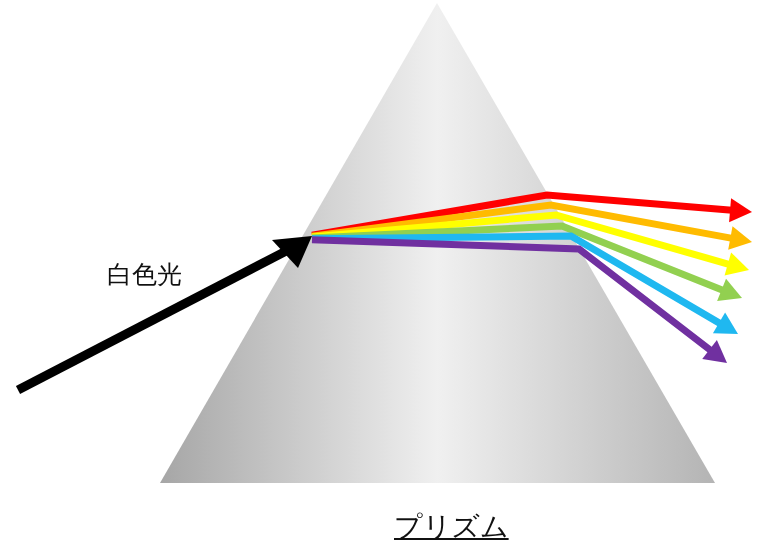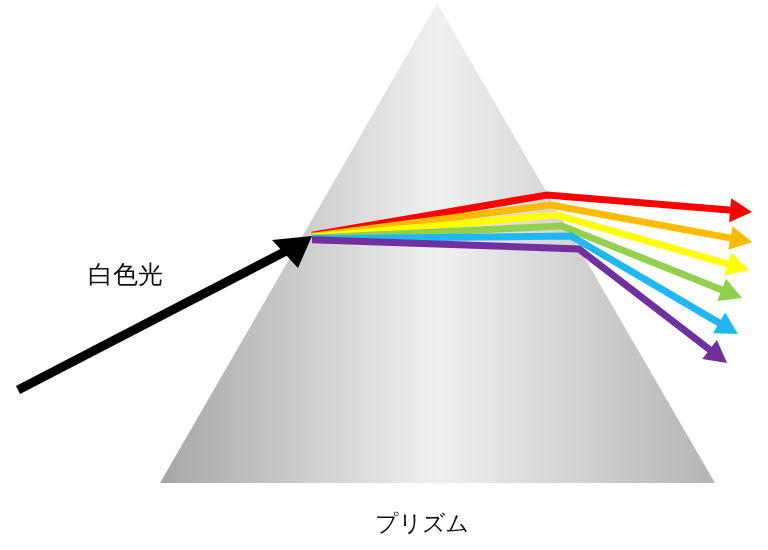--- a/index.html
+++ b/index.html
@@ -1,20 +1,20 @@
 <!DOCTYPE html>
 <html><head>
   <meta charset="utf-8">
   <style>
     html, body { margin: 0; padding: 0; background: #ffffff; }
     body { width: 768px; height: 550px; overflow: hidden; position: relative; font-family: "DejaVu Sans", sans-serif; }
     #diagram { position: absolute; left: 0; top: 0; }
-    .label { position: absolute; color: #111; font-family: "DejaVu Sans", sans-serif; white-space: nowrap; }
+    .label { position: absolute; color: #111; font-family: "DejaVu Sans", sans-serif; white-space: nowrap; margin-left: 19px; }
     #label-white { left: 88px; top: 258px; font-size: 25px; }
-    #label-prism { left: 375px; top: 508px; font-size: 23px; }
+    #label-prism { left: 375px; top: 508px; font-size: 28px; text-decoration: underline; }
   </style>
 </head>
 <body>
 
 <svg id="diagram" width="768" height="550" viewBox="0 0 768 550" xmlns="http://www.w3.org/2000/svg">
   <defs>
     <linearGradient id="prismGrad" x1="160" y1="0" x2="715" y2="0" gradientUnits="userSpaceOnUse">
       <stop offset="0" stop-color="#a6a6a6"></stop>
       <stop offset="0.5" stop-color="#f0f0f0"></stop>
       <stop offset="1" stop-color="#b4b4b4"></stop>

